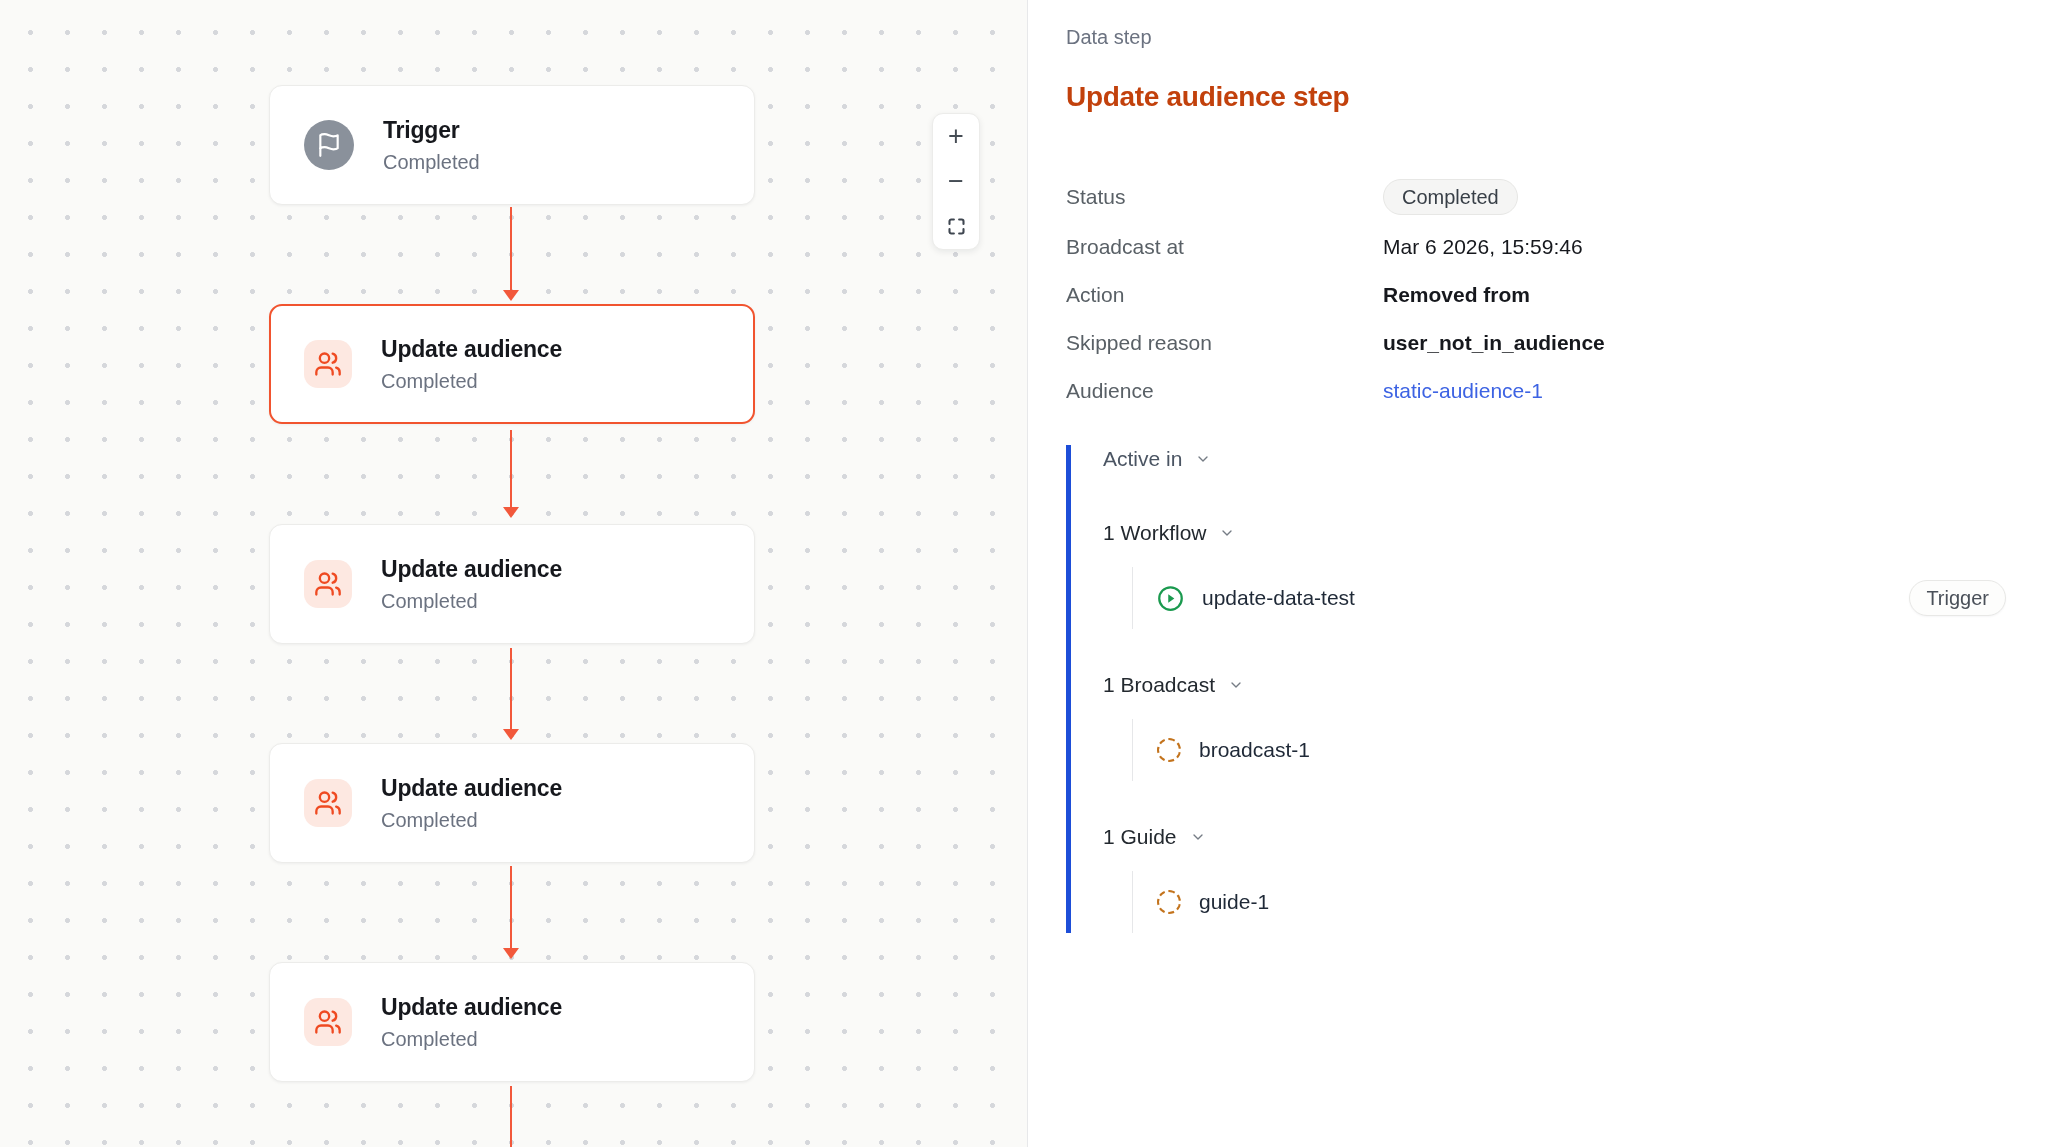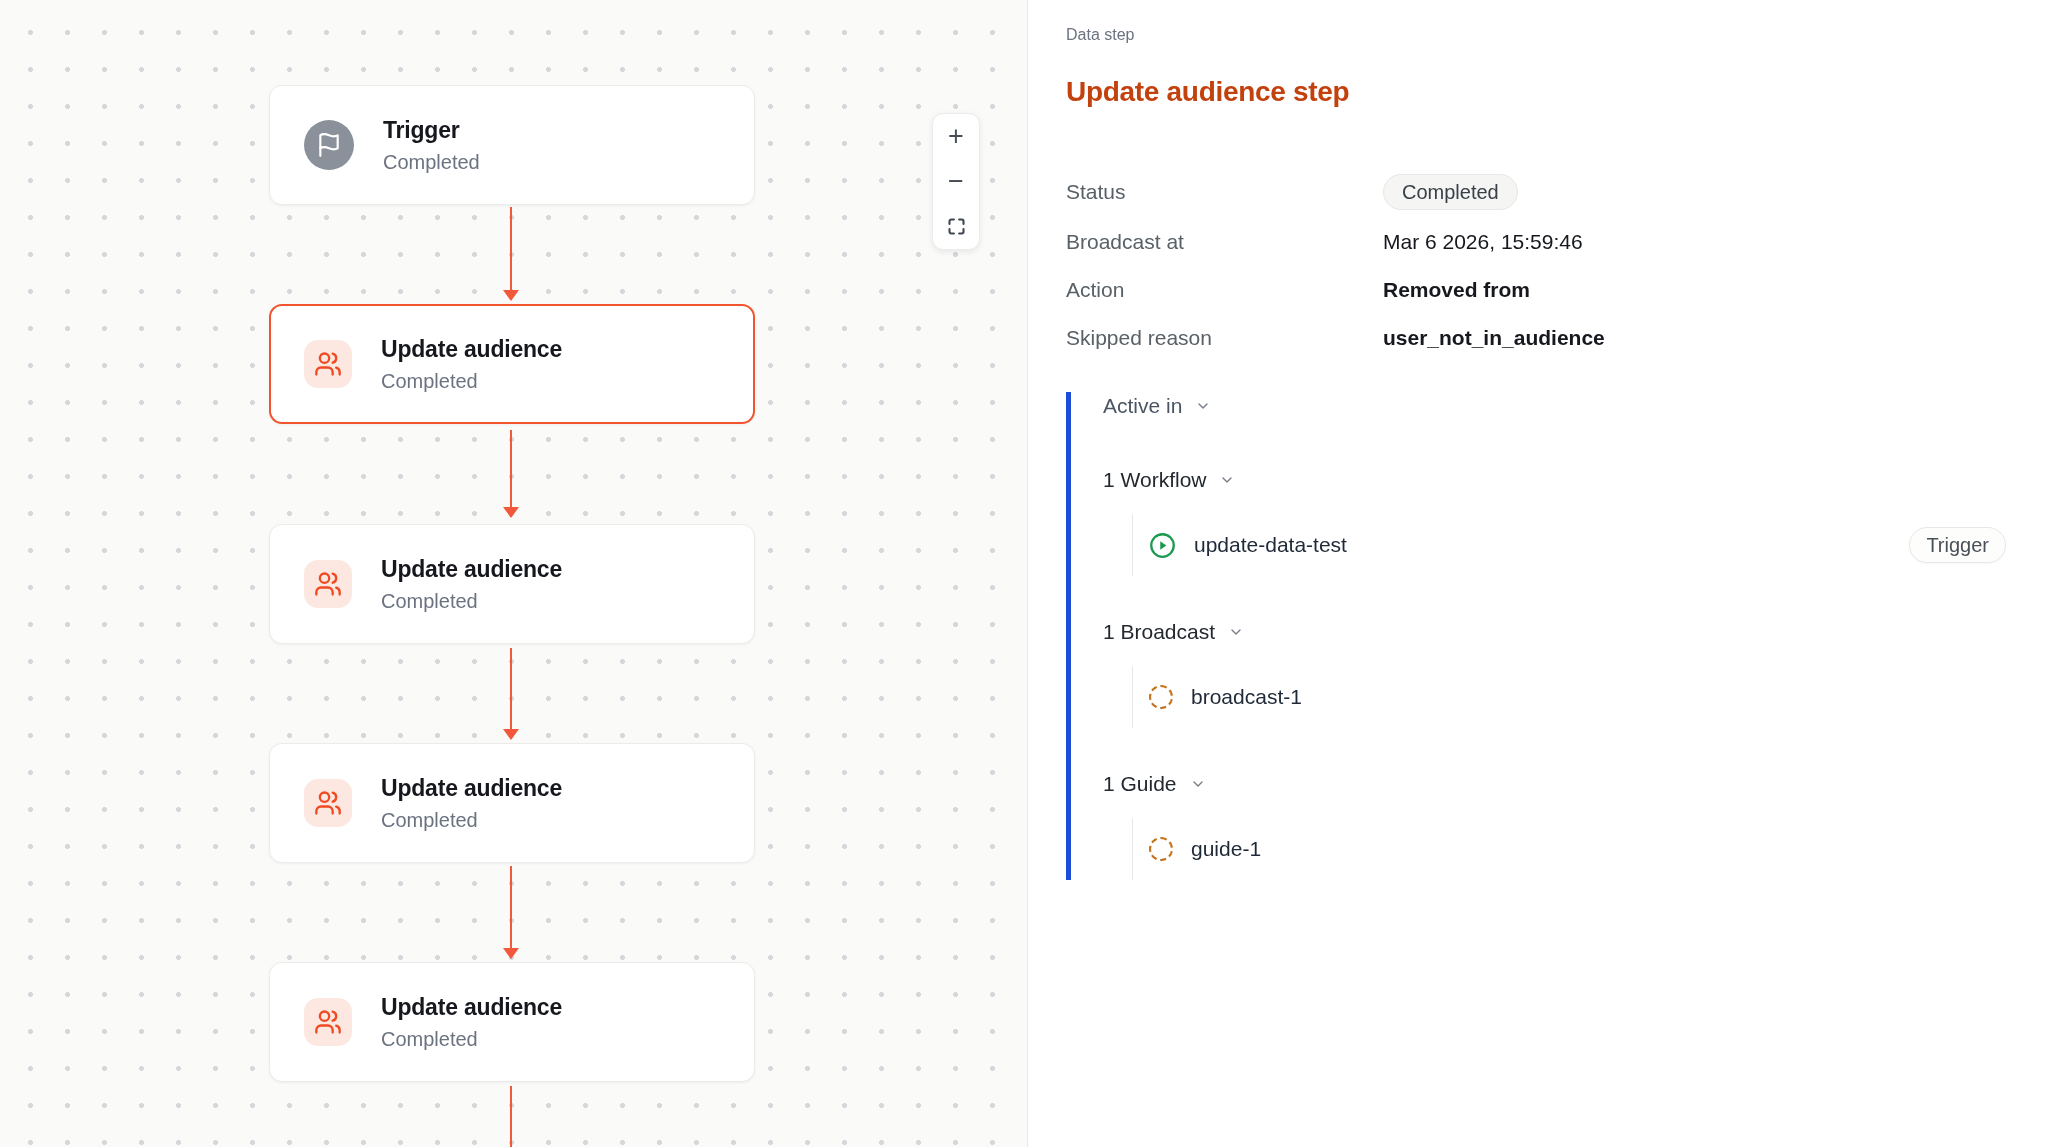--- a/index.html
+++ b/index.html
@@ -49,21 +49,21 @@
     display:flex; flex-direction:column; align-items:stretch; overflow:hidden;
   }
   .zoom-btn {
     flex:1; background:none; border:none; cursor:pointer;
     display:flex; align-items:center; justify-content:center;
     font-family:"Liberation Sans", sans-serif; font-size:27px; font-weight:400; color:#454C54; line-height:1;
   }
 
   
   .panel { flex:1; background:#ffffff; padding:26px 0 0 38px; position:relative; }
-  .eyebrow { font-size:16px; color:#6B7280; }
+  .eyebrow { font-size:20px; color:#6B7280; }
   .panel-title { margin-top:32px; font-size:28px; font-weight:700; color:#c2410c; letter-spacing:-0.3px; }
 
   .details { margin-top:66px; }
   .detail-row { display:flex; align-items:center; margin-bottom:24px; }
   .detail-row.status-row { margin-bottom:20px; }
   .detail-label { width:317px; flex:0 0 317px; font-size:21px; color:#596066; }
   .detail-value { font-size:21px; color:#16181D; }
   .detail-value.emphasis { font-weight:700; }
   .detail-value.link { color:#3D63E3; cursor:pointer; }
   .badge {
@@ -75,21 +75,21 @@
   .active-block { margin-top:42px; border-left:5px solid #1d4ed8; padding-left:32px; }
   .section-header { display:flex; align-items:center; gap:13px; height:28px; cursor:pointer; }
   .section-header .hdr-label { font-size:21px; color:#4B5563; }
   .group-heading { display:flex; align-items:center; gap:13px; height:28px; margin-top:46px; cursor:pointer;text-align:center; }
   .group-heading.tight { margin-top:42px; }
   .group-heading .grp-label { font-size:21px; color:#23292F; }
   .chev { flex:0 0 auto; }
 
   .item-row {
     position:relative; margin-left:29px; margin-top:20px; height:62px;
-    border-left:1px solid #E6E7E9; padding-left:16px;
+    border-left:1px solid #E6E7E9; padding-left:24px;
     display:flex; align-items:center; gap:18px; cursor:pointer;
   }
   .item-name { font-size:21px; color:#1F2937; }
   .dashed-circle {
     width:24px; height:24px; border-radius:50%;
     border:2.4px dashed #C3731C; flex:0 0 24px;
   }
   .pill-badge {
     position:absolute; right:42px; top:50%; transform:translateY(-50%);
     font-size:20px; color:#4A5059; background:#FDFDFC;
@@ -225,20 +225,24 @@
         <span class="detail-value">Mar 6 2026, 15:59:46</span>
       </div>
       <div class="detail-row">
         <span class="detail-label">Action</span>
         <span class="detail-value emphasis">Removed from</span>
       </div>
       <div class="detail-row">
         <span class="detail-label">Skipped reason</span>
         <span class="detail-value emphasis">user_not_in_audience</span>
       </div>
+      <div class="detail-row">
+        <span class="detail-label">Audience</span>
+        <span class="detail-value link">static-audience-1</span>
+      </div>
     </div>
 
     <div class="active-block">
       <div class="section-header">
         <span class="hdr-label">Active in</span>
         <svg class="chev" width="16" height="16" viewBox="0 0 24 24" fill="none" stroke="#757C85" stroke-width="2" stroke-linecap="round" stroke-linejoin="round">
             <polyline points="6 9 12 15 18 9"></polyline>
           </svg>
       </div>
 

